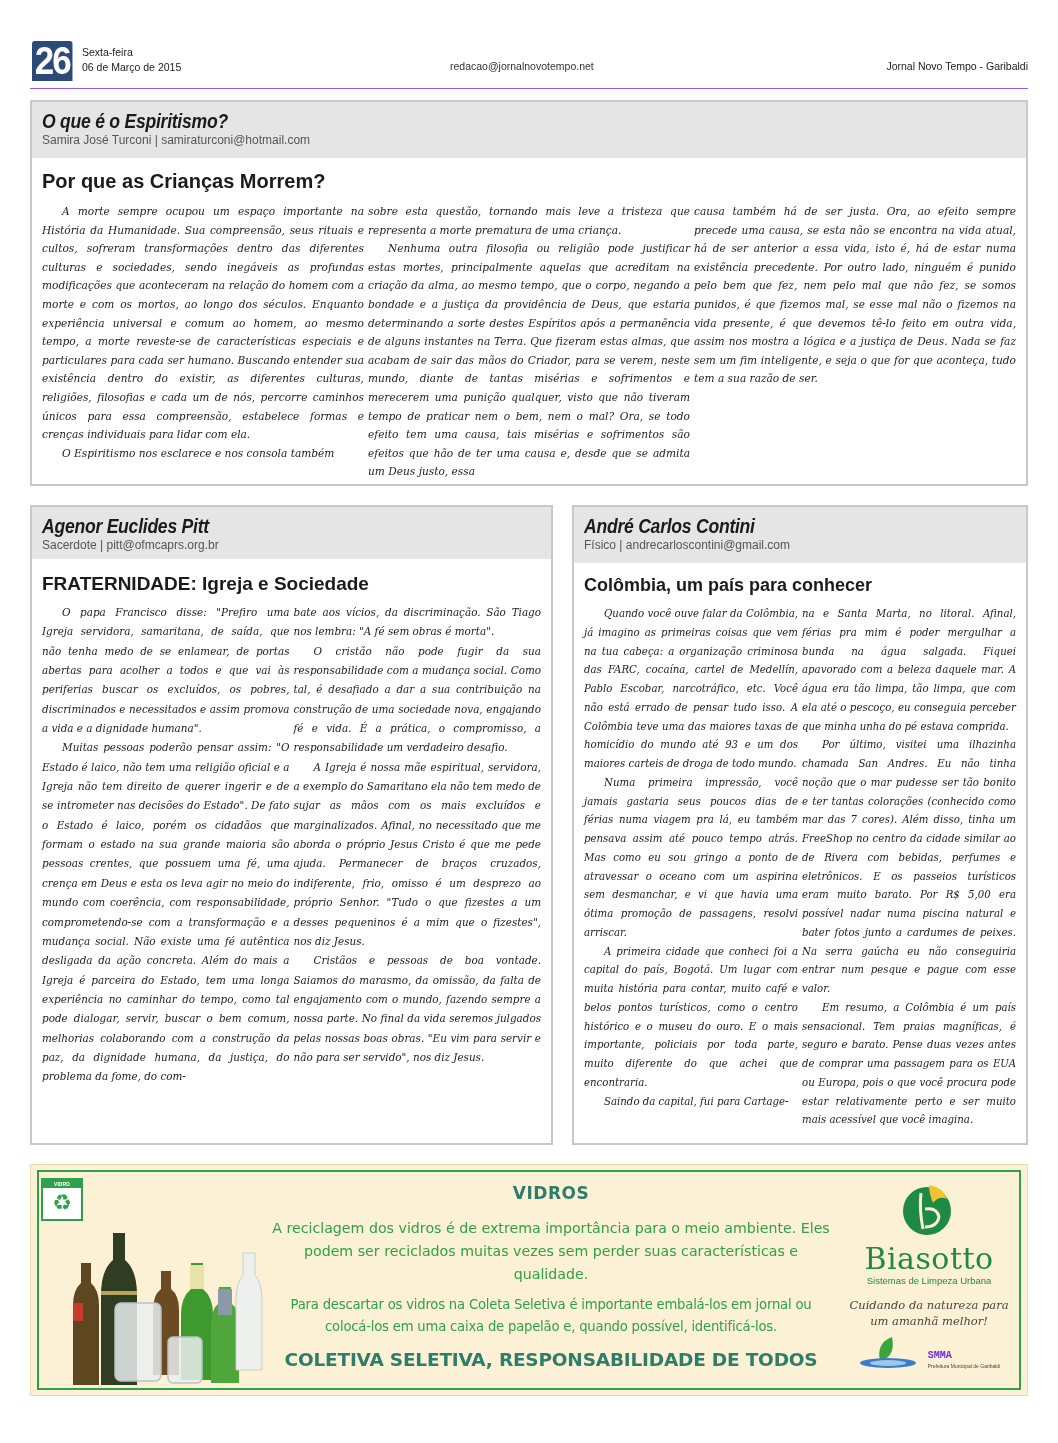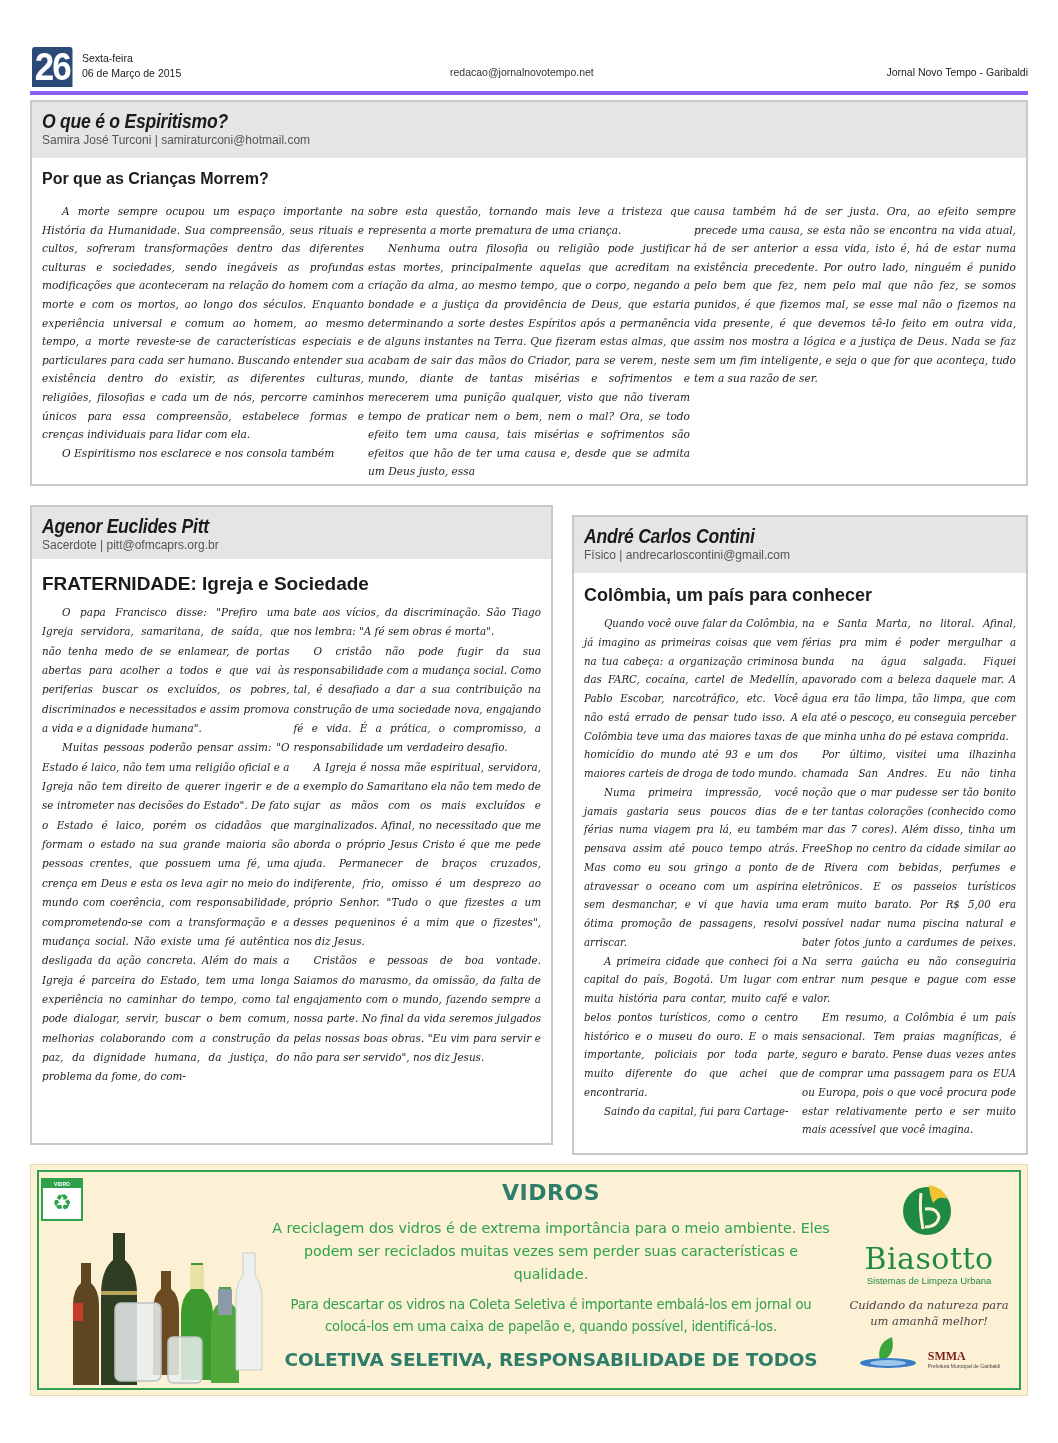--- a/index.html
+++ b/index.html
@@ -1,71 +1,71 @@
 <!DOCTYPE html>
 <html><head>
 <meta charset="utf-8">
 <style>
   * { box-sizing: border-box; margin: 0; padding: 0; }
   html, body { width: 1058px; height: 1443px; background: #ffffff; overflow: hidden; }
   body { position: relative; font-family: "Liberation Sans", sans-serif; color: #1a1a1a; }
 
   
-  .masthead { position: absolute; left: 30px; top: 47px; width: 998px; height: 48px; border-bottom: 4px solid #8b5cf6; }
+  .masthead { position: absolute; left: 30px; top: 41px; width: 998px; height: 48px; border-bottom: 1px solid #8b5cf6; }
   .page-num { position: absolute; left: 2px; top: 0; width: 44px; height: 40px; background: #2c4a78; border-radius: 3px 3px 0 0; color: #fff; font-family: "Liberation Sans", sans-serif; font-weight: bold; font-size: 38px; line-height: 40px; text-align: center; letter-spacing: -2px; transform: scaleX(0.92); transform-origin: left; }
   .dateblock { position: absolute; left: 52px; top: 4px; font-size: 10.5px; line-height: 15px; color: #222; }
   .email-center { position: absolute; left: 420px; top: 19px; font-size: 10.5px; color: #333; }
   .paper-name { position: absolute; right: 0; top: 19px; font-size: 10.5px; color: #222; }
 
   
   .box { position: absolute; border: 2px solid #c8c8c8; background: #fff; }
   .box-head { background: #e5e5e5; padding: 8px 10px 0 10px; }
   .col-title { font-family: "Liberation Sans", sans-serif; font-weight: bold; font-style: italic; font-size: 20px; line-height: 22px; color: #1b1b1b; letter-spacing: -0.3px; transform: scaleX(0.88); transform-origin: left; white-space: nowrap; }
   .col-byline { font-size: 12px; color: #555; line-height: 16px; padding-bottom: 6px; }
   .art-title { font-family: "Liberation Sans", sans-serif; font-weight: bold; color: #1b1b1b; padding: 0 10px; }
   .cols { display: flex; padding: 0 10px; gap: 4px; }
   .col { flex: 1; font-family: "DejaVu Serif", serif; font-style: italic; font-size: 10.6px; line-height: 18.8px; color: #222; text-align: justify; }
   .col p { text-indent: 20px; }
   .col p.cont { text-indent: 0; }
 
   #box1 { left: 30px; top: 100px; width: 998px; height: 386px; }
   #box1 .box-head { height: 56px; }
-  #box1 .art-title { font-size: 16px; padding-top: 12px; height: 44px; }
+  #box1 .art-title { font-size: 20px; padding-top: 12px; height: 44px; }
   #box1 .col { font-size: 10.6px; line-height: 18.6px; }
 
   #box2 { left: 30px; top: 505px; width: 523px; height: 640px; }
   #box2 .box-head { height: 52px; }
   #box2 .art-title { font-size: 19px; padding-top: 14px; height: 44px; }
   #box2 .col { font-size: 10.4px; line-height: 19.35px; }
 
-  #box3 { left: 572px; top: 505px; width: 456px; height: 640px; margin-top: 10px; }
+  #box3 { left: 572px; top: 505px; width: 456px; height: 640px; }
   #box3 .box-head { height: 56px; }
   #box3 .art-title { font-size: 18px; padding-top: 12px; height: 42px; }
   #box3 .col { font-size: 10.2px; line-height: 18.75px; }
 
   
   .ad { position: absolute; left: 30px; top: 1164px; width: 998px; height: 232px; background: #fcf1d4; border: 1px solid #e8d9b0; }
   .ad-frame { position: absolute; left: 6px; top: 5px; right: 6px; bottom: 5px; border: 2px solid #2ea14a; }
   .vidro-badge { position: absolute; left: 10px; top: 13px; width: 42px; height: 43px; border: 2px solid #2ea14a; background: #fff; }
   .vidro-badge .lbl { background: #2ea14a; color: #fff; font-size: 5px; font-weight: bold; text-align: center; height: 8px; line-height: 8px; }
   .vidro-badge .rec { color: #2ea14a; font-size: 22px; text-align: center; line-height: 30px; }
   .bottles { position: absolute; left: 22px; top: 60px; width: 210px; height: 160px; }
   .ad-text { position: absolute; left: 240px; top: 8px; width: 560px; text-align: center; font-family: "DejaVu Sans", sans-serif; }
-  .ad-title { font-size: 22px; font-weight: bold; color: #2e7d6a; letter-spacing: 0.5px; line-height: 40px; }
+  .ad-title { font-size: 17px; font-weight: bold; color: #2e7d6a; letter-spacing: 0.5px; line-height: 40px; }
   .ad-p1 { font-size: 14.2px; line-height: 23px; color: #2ea14a; margin-top: 4px; }
   .ad-p2 { font-size: 13.2px; line-height: 22px; color: #2ea14a; margin-top: 8px; letter-spacing: -0.2px; }
   .ad-slogan { font-size: 18.5px; font-weight: bold; color: #2e7d6a; margin-top: 8px; line-height: 28px; letter-spacing: -0.2px; }
   .brand { position: absolute; left: 808px; top: 8px; width: 180px; text-align: center; }
   .brand-logo { margin: 6px auto 0 auto; width: 60px; height: 60px; }
   .brand-name { font-family: "DejaVu Serif", serif; font-size: 30px; color: #1f8a43; line-height: 32px; letter-spacing: 0.5px; }
   .brand-sub { font-size: 9.5px; color: #1f8a43; line-height: 12px; }
   .brand-tag { font-family: "DejaVu Serif", serif; font-style: italic; font-size: 11.5px; color: #444; line-height: 16px; margin-top: 10px; }
   .brand-partners { display: flex; justify-content: center; align-items: flex-end; gap: 10px; margin-top: 6px; }
   .smma { text-align: left; }
-  .smma-name { font-family: Liberation Serif, serif; font-size: 12px; font-weight: bold; color: #7f1d1d; line-height: 14px; }
+  .smma-name { font-family: Liberation Mono, monospace; font-size: 10px; font-weight: bold; color: #6d28d9; line-height: 14px; }
   .smma-sub { font-size: 5px; color: #444; line-height: 6px; }
 </style>
 </head>
 <body>
 
 <header class="masthead">
   <div class="page-num">26</div>
   <div class="dateblock">
     <div>Sexta-feira</div>
     <div>06 de Março de 2015</div>

